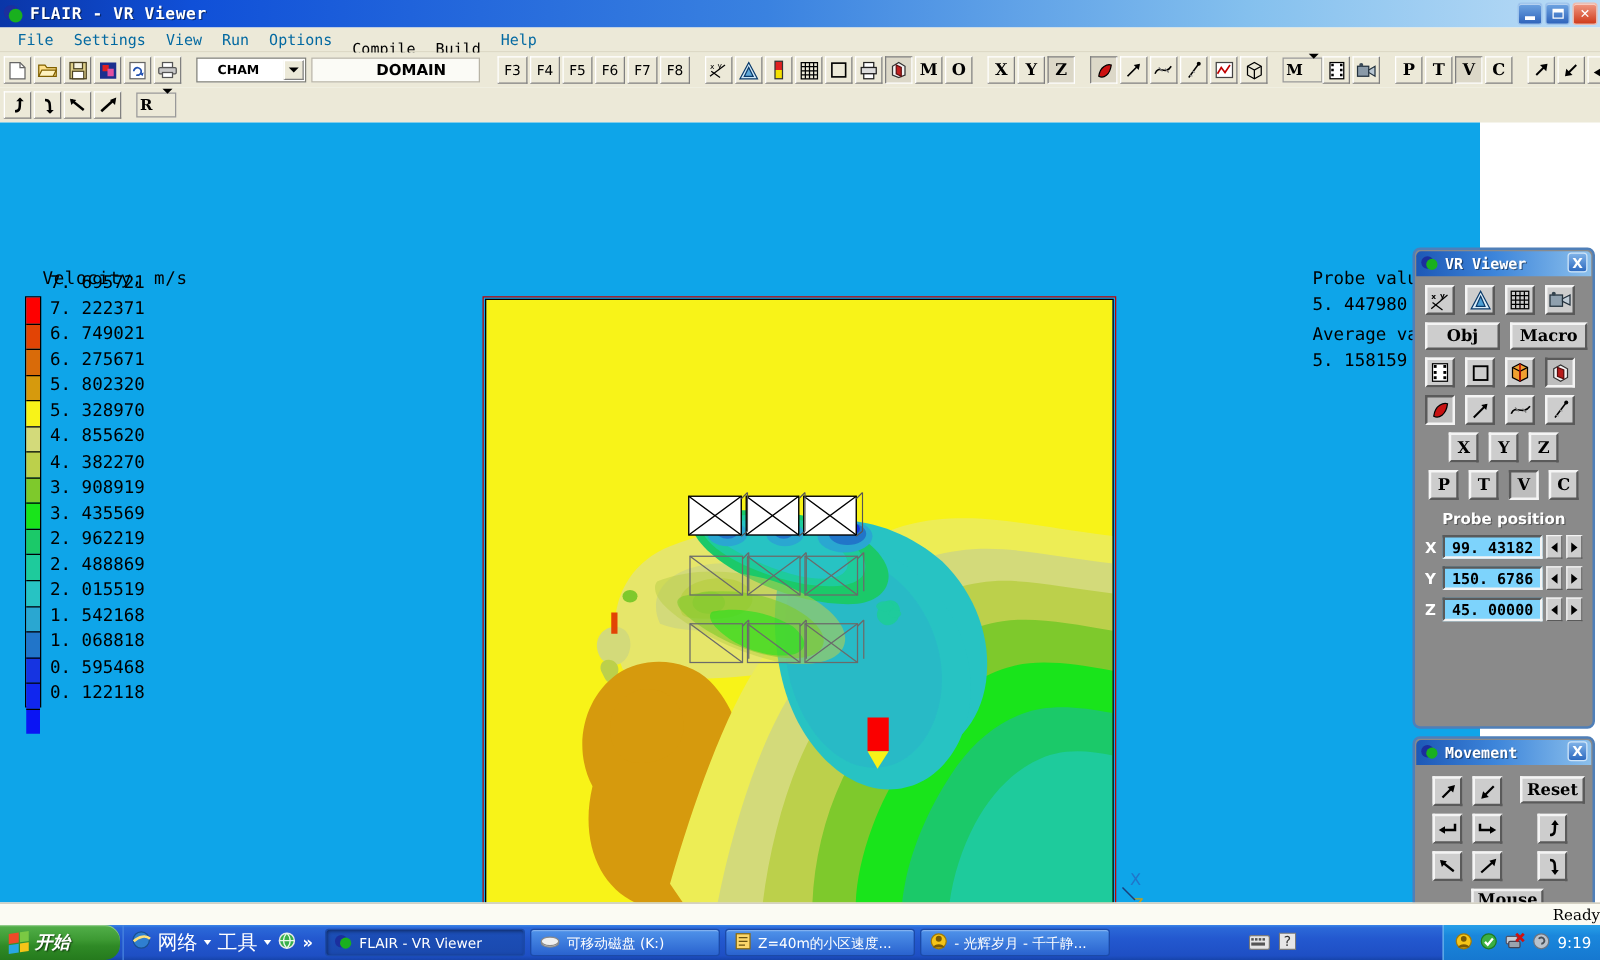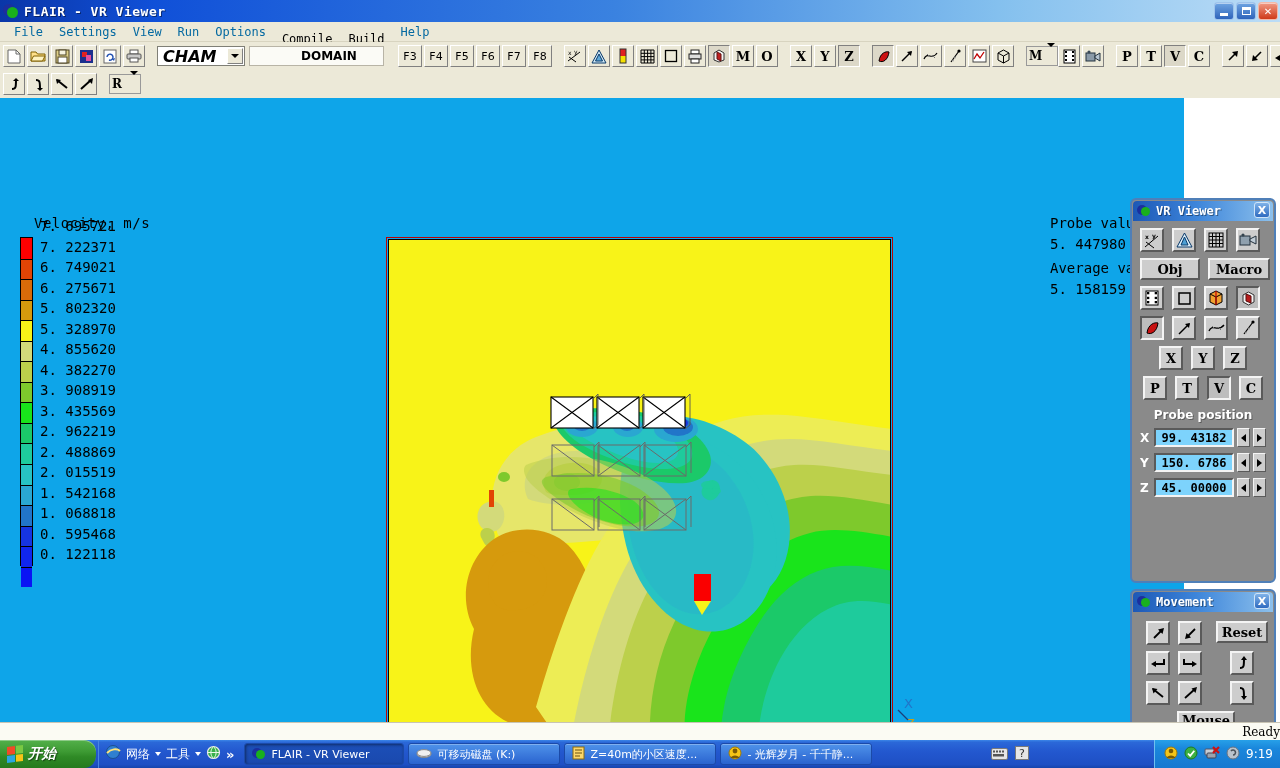--- a/index.html
+++ b/index.html
@@ -72,22 +72,22 @@
   .tbtn.raised { border-top-color:#ffffff; border-left-color:#ffffff; border-right-color:#808080; border-bottom-color:#808080; }
   .tbtn.sunken { border-top-color:#808080; border-left-color:#808080; border-right-color:#ffffff; border-bottom-color:#ffffff; background:#dcd8c8; }
   .tbtn.fkey { width:24px; font-family:"DejaVu Sans", sans-serif; font-size:11px; }
   .tbtn.letter { font-family:"DejaVu Serif", serif; font-weight:bold; font-size:13px; }
   .tbsep { width:10px; flex:none; }
   .tb-combo {
     height:20px; margin-right:4px; border:1px solid #7f7f76; background:#fff;
     display:flex; align-items:center; position:relative; flex:none;
   }
   .tb-combo .cval {
-    font-family:"DejaVu Sans", sans-serif; font-weight:bold; font-size:16px;
-    color:#000; padding-left:5px; white-space:nowrap;font-style:italic;
+    font-family:"DejaVu Sans", sans-serif; font-weight:bold; font-size:10px;
+    color:#000; padding-left:16px; white-space:nowrap;
   }
   .tb-combo .carrow {
     position:absolute; right:1px; top:1px; width:16px; height:16px;
     background:#ece9d8;
     border-top:1px solid #fff; border-left:1px solid #fff;
     border-right:1px solid #808080; border-bottom:1px solid #808080;
     display:flex; align-items:center; justify-content:center;
   }
   .caret-dn { width:0;height:0;border-left:4px solid transparent;border-right:4px solid transparent;border-top:4px solid #000; }
   .tb-text {
@@ -219,21 +219,21 @@
     width:96px; height:28px; flex:none;
     background: linear-gradient(to bottom, #53b04a 0%, #3d9a33 42%, #2f8a26 60%, #257a1d 100%);
     border-radius: 0 12px 12px 0;
     display:flex; align-items:center; gap:5px; padding-left:7px;
     box-shadow: inset 0 1px 0 rgba(255,255,255,.35);
   }
   .start-flag { width:16px;height:16px;display:grid;grid-template-columns:1fr 1fr;grid-template-rows:1fr 1fr;gap:1px;transform:skewY(-8deg);flex:none; }
   .start-flag i{display:block;}
   .start-txt { color:#fff; font-family:"DejaVu Sans", sans-serif; font-weight:bold; font-size:14px; font-style:italic; text-shadow:1px 1px 1px rgba(0,0,0,.5); }
   .quicklaunch { display:flex; align-items:center; gap:5px; padding:0 6px; height:28px; border-left:1px solid #4a86e0; margin-left:2px; }
-  .ql-txt { color:#fff; font-family:"DejaVu Sans", sans-serif; font-size:12px; }
+  .ql-txt { color:#fff; font-family:"DejaVu Sans", sans-serif; font-size:16px; }
   .ql-caret { width:0;height:0;border-left:3.5px solid transparent;border-right:3.5px solid transparent;border-top:4px solid #fff; }
   .ql-chevron { color:#fff; font-family:"DejaVu Sans", sans-serif; font-size:13px; font-weight:bold; }
   .task-btn {
     height:22px; min-width:152px; margin-left:4px; border-radius:3px;
     background: linear-gradient(to bottom, #4f93ea, #2a63cf);
     display:flex; align-items:center; gap:5px; padding:0 7px;
     box-shadow: inset 0 1px 0 rgba(255,255,255,.28); flex:none;
     border:1px solid #1b4aa8;
   }
   .task-btn.active { background: linear-gradient(to bottom, #1c4fb8, #1a49ae); box-shadow: inset 1px 1px 3px rgba(0,0,0,.45); }

